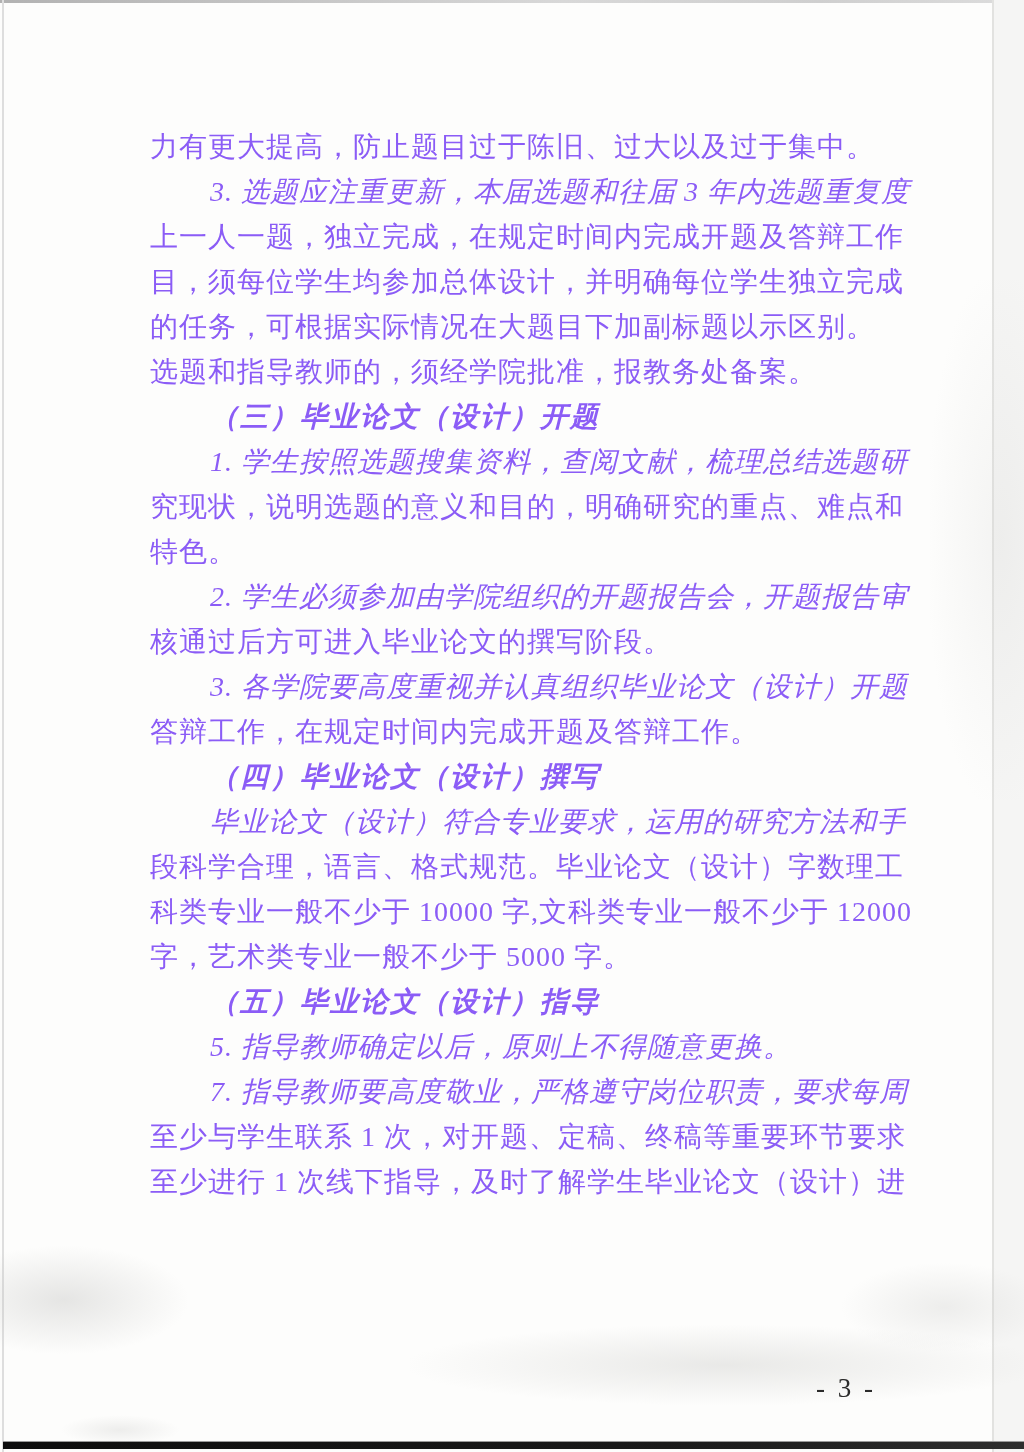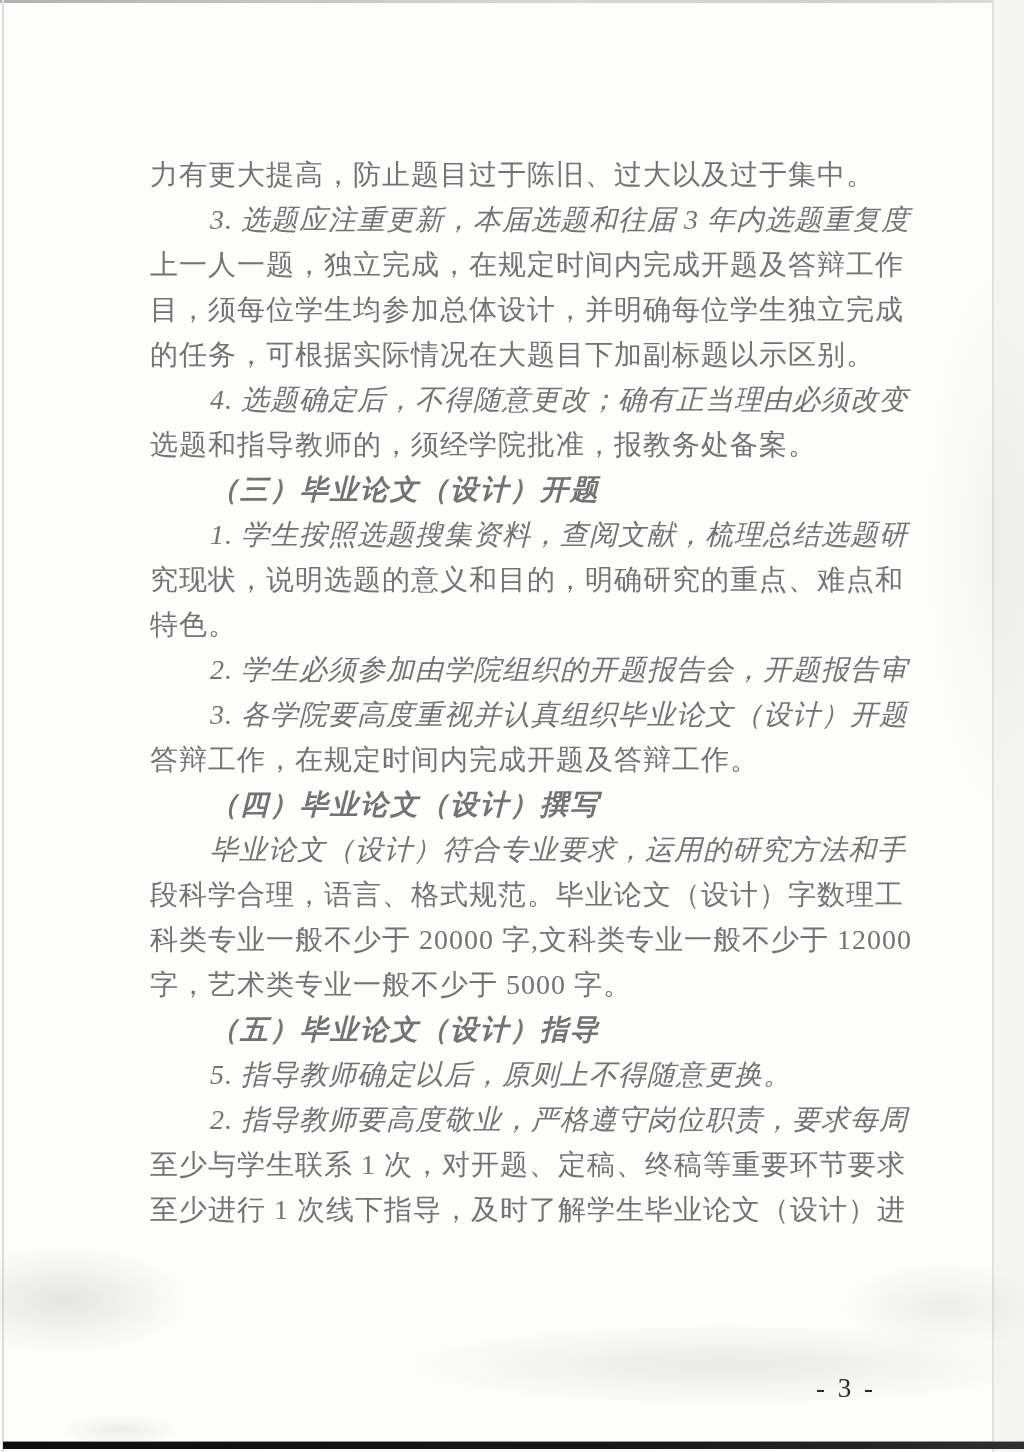--- a/index.html
+++ b/index.html
@@ -43,24 +43,24 @@
   .noise.n2 { left: 410px; top: 1325px; width: 630px; height: 80px;
     background: radial-gradient(ellipse at 50% 50%, rgba(195,195,192,0.35), rgba(195,195,192,0) 72%); }
   .noise.n3 { left: 840px; top: 1262px; width: 190px; height: 90px;
     background: radial-gradient(ellipse at 55% 50%, rgba(200,200,198,0.30), rgba(200,200,198,0) 70%); }
   .noise.n4 { left: 930px; top: 280px; width: 100px; height: 520px;
     background: radial-gradient(ellipse at 70% 50%, rgba(210,210,208,0.22), rgba(210,210,208,0) 75%); }
   .noise.n5 { left: 60px; top: 1415px; width: 120px; height: 30px;
     background: radial-gradient(ellipse at 50% 50%, rgba(200,200,198,0.30), rgba(200,200,198,0) 70%); }
   
   .text-block {
-    position: absolute; left: 150px; top: 152px; width: 742px;
+    position: absolute; left: 150px; top: 124px; width: 742px;
     font-size: 28px; line-height: 45px;
     letter-spacing: 1px;
-    color: #737373;
+    color: #8b5cf6;
   }
   .line { white-space: pre; height: 45px; }
   .line.indent { padding-left: 60px; font-style: italic; }
   .line.bold { font-weight: bold; letter-spacing: 2px; }
   .page-number {
     position: absolute; top: 1373px; left: 0; width: 876px;
     text-align: right;
     font-size: 27px; letter-spacing: 3px;
     color: #2b2b2b;
   }
@@ -79,37 +79,37 @@
   <div class="noise n3"></div>
   <div class="noise n4"></div>
   <div class="noise n5"></div>
 
   <div class="text-block">
       <div class="line">力有更大提高，防止题目过于陈旧、过大以及过于集中。</div>
       <div class="line indent">3. 选题应注重更新，本届选题和往届 3 年内选题重复度</div>
       <div class="line">上一人一题，独立完成，在规定时间内完成开题及答辩工作</div>
       <div class="line">目，须每位学生均参加总体设计，并明确每位学生独立完成</div>
       <div class="line">的任务，可根据实际情况在大题目下加副标题以示区别。</div>
-      <div class="line indent">4. 选题确定后，不得随意更改；确有正当理由必须改变</div>
       <div class="line">选题和指导教师的，须经学院批准，报教务处备案。</div>
       <div class="line indent bold">（三）毕业论文（设计）开题</div>
       <div class="line indent">1. 学生按照选题搜集资料，查阅文献，梳理总结选题研</div>
       <div class="line">究现状，说明选题的意义和目的，明确研究的重点、难点和</div>
       <div class="line">特色。</div>
       <div class="line indent">2. 学生必须参加由学院组织的开题报告会，开题报告审</div>
+      <div class="line">核通过后方可进入毕业论文的撰写阶段。</div>
       <div class="line indent">3. 各学院要高度重视并认真组织毕业论文（设计）开题</div>
       <div class="line">答辩工作，在规定时间内完成开题及答辩工作。</div>
       <div class="line indent bold">（四）毕业论文（设计）撰写</div>
       <div class="line indent">毕业论文（设计）符合专业要求，运用的研究方法和手</div>
       <div class="line">段科学合理，语言、格式规范。毕业论文（设计）字数理工</div>
-      <div class="line">科类专业一般不少于 20000 字,文科类专业一般不少于 12000</div>
+      <div class="line">科类专业一般不少于 10000 字,文科类专业一般不少于 12000</div>
       <div class="line">字，艺术类专业一般不少于 5000 字。</div>
       <div class="line indent bold">（五）毕业论文（设计）指导</div>
       <div class="line indent">5. 指导教师确定以后，原则上不得随意更换。</div>
-      <div class="line indent">2. 指导教师要高度敬业，严格遵守岗位职责，要求每周</div>
+      <div class="line indent">7. 指导教师要高度敬业，严格遵守岗位职责，要求每周</div>
       <div class="line">至少与学生联系 1 次，对开题、定稿、终稿等重要环节要求</div>
       <div class="line">至少进行 1 次线下指导，及时了解学生毕业论文（设计）进</div>
     </div>
 
   <div class="page-number">- 3 -</div>
 
   <div class="bottom-bar"></div>
 </div>
 
 </body></html>

